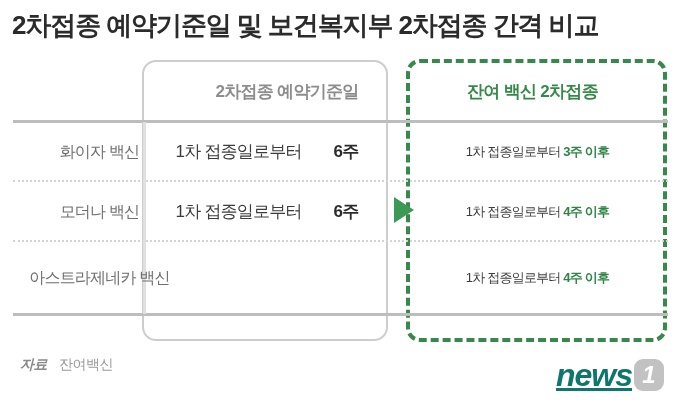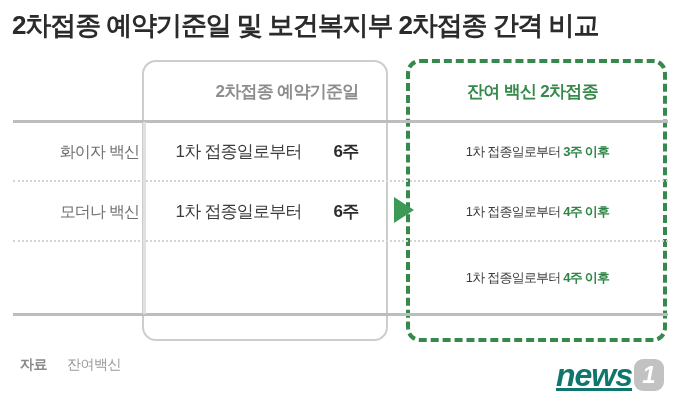--- a/index.html
+++ b/index.html
@@ -164,21 +164,22 @@
     position: absolute;
     left: 20px;
     top: 356px;
     font-size: 14px;
     color: #9a9a9a;
     letter-spacing: -0.5px;
   }
   .source .src-key {
     font-weight: bold;
     color: #8a8a8a;
-    margin-right: 20px;
+    margin-right: 12px;
+    font-style: italic;
   }
 
   .logo {
     position: absolute;
     right: 16px;
     top: 358px;
     display: flex;
     align-items: center;
     height: 34px;
   }
@@ -243,20 +244,23 @@
   </div>
   <div class="cell cell-gray">
     <span><span>1차 접종일로부터 </span><b>6주</b></span>
   </div>
   <div class="cell cell-green">
     <span><span>1차 접종일로부터 </span><span class="hl">4주 이후</span></span>
   </div>
 </div>
 
 <div class="row row-3">
+  <div class="cell cell-label">
+    <span>아스트라제네카 백신</span>
+  </div>
   <div class="cell cell-green">
     <span><span>1차 접종일로부터 </span><span class="hl">4주 이후</span></span>
   </div>
 </div>
 
 <div class="pointer"></div>
 
 <div class="source">
   <span class="src-key">자료</span><span>잔여백신</span>
 </div>

